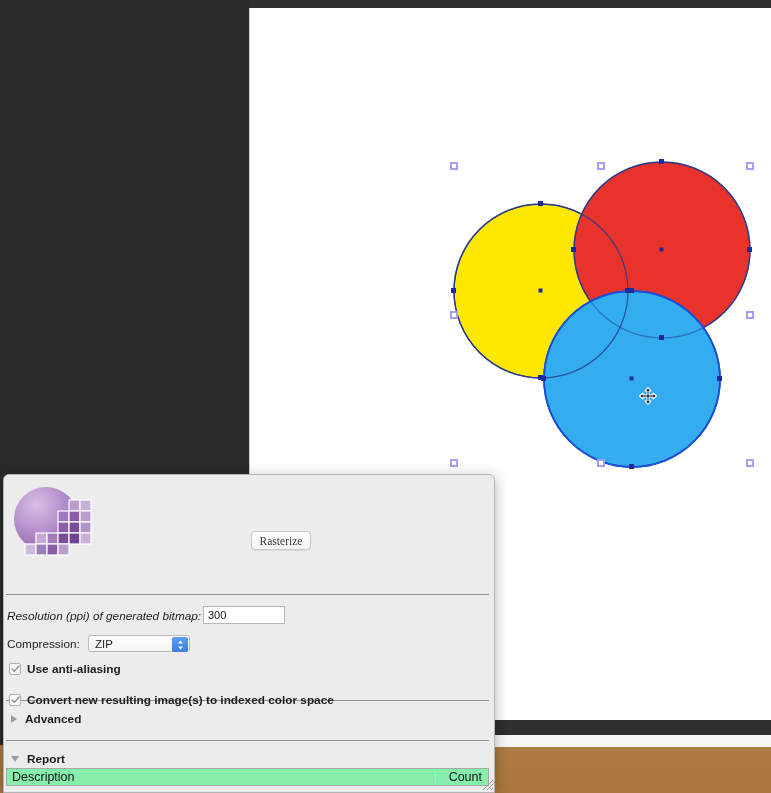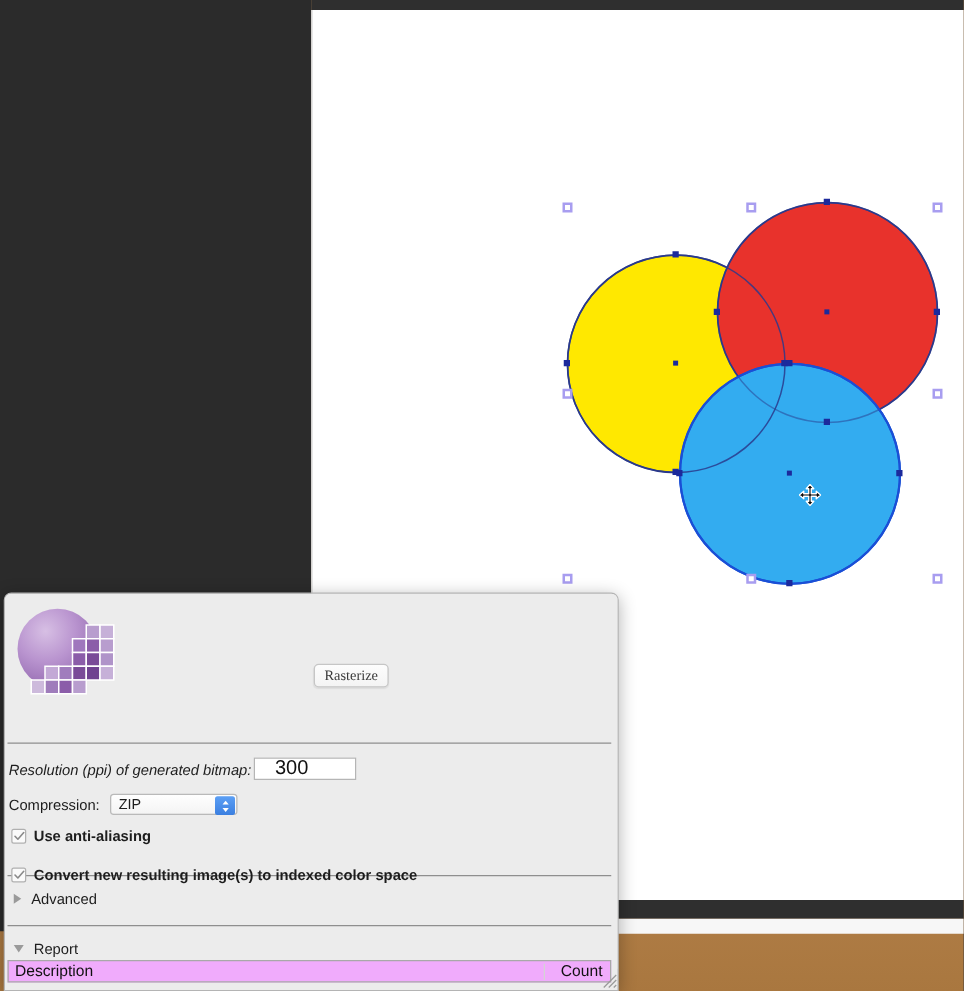--- a/index.html
+++ b/index.html
@@ -92,21 +92,21 @@
 
   .row-label {
     position: absolute; font-size: 11.8px; color: #1d1d1d;
     white-space: nowrap;
   }
 
   .res-input {
     position: absolute; left: 203px; top: 606px;
     width: 82px; height: 18px;
     background: #fff; border: 1px solid #b5b5b5;
-    font-size: 16px; color: #111; padding: 0 16px;
+    font-size: 11px; color: #111; padding: 0 4px;
     font-family: "Liberation Sans", sans-serif;
   }
 
   .combo {
     position: absolute; left: 88px; top: 635px;
     width: 102px; height: 17px;
     background: linear-gradient(180deg,#fefefe,#f4f4f4);
     border: 1px solid #b9b9b9; border-radius: 3px;
   }
   .combo-val {
@@ -132,26 +132,26 @@
   .disclosure { position: absolute; display: flex; align-items: center; gap: 8px; }
   .tri { width: 0; height: 0; }
   .tri-right {
     border-left: 6px solid #9a9a9a;
     border-top: 4px solid transparent; border-bottom: 4px solid transparent;
   }
   .tri-down {
     border-top: 6px solid #9a9a9a;
     border-left: 4px solid transparent; border-right: 4px solid transparent;
   }
-  .disc-label { font-size: 11.8px; color: #1d1d1d; }
+  .disc-label { font-size: 11.8px; color: #1d1d1d; font-weight: bold; }
 
   .report-table {
     position: absolute; left: 6px; top: 768px;
     width: 483px; height: 18px;
-    background: #f0abfc; border: 1px solid #a8a8a8;
+    background: #86efac; border: 1px solid #a8a8a8;
     display: flex; align-items: center;
   }
   .rt-desc { position: absolute; left: 5px; font-size: 12.5px; color: #111; }
   .rt-count { position: absolute; right: 6px; font-size: 12.5px; color: #111; }
   .rt-div { position: absolute; right: 52px; top: 2px; width: 1px; height: 13px; background: #d4d4d4; }
 
   .resize-grip { position: absolute; right: 1px; bottom: 1px; width: 14px; height: 14px; }
 
   
   .cursor { position: absolute; left: 638px; top: 387px; width: 18px; height: 18px; }

